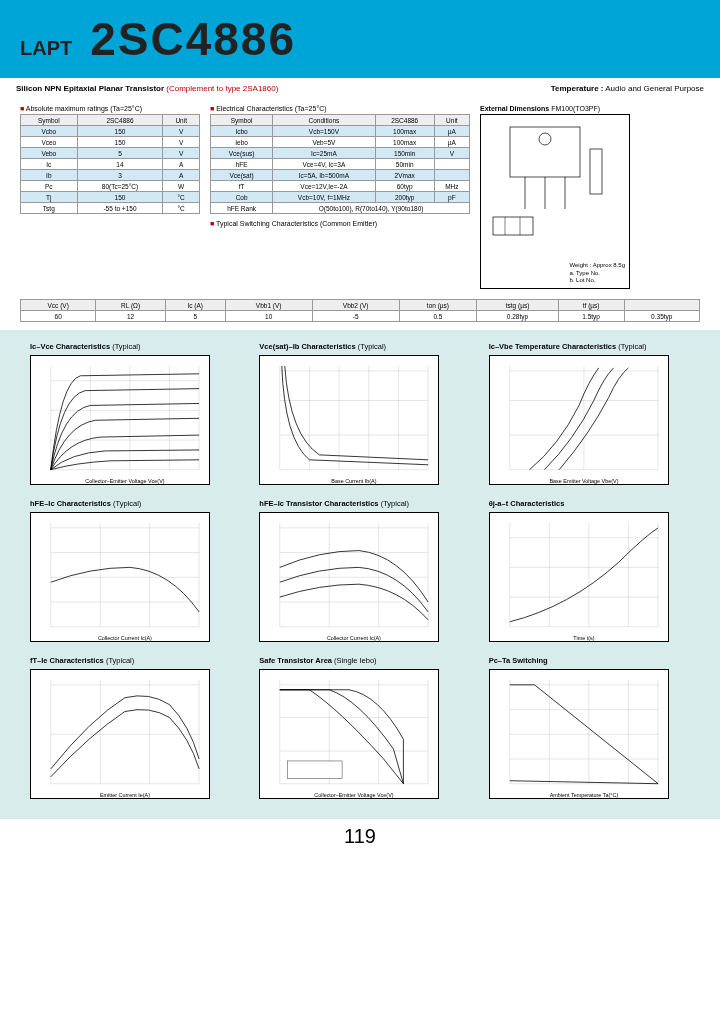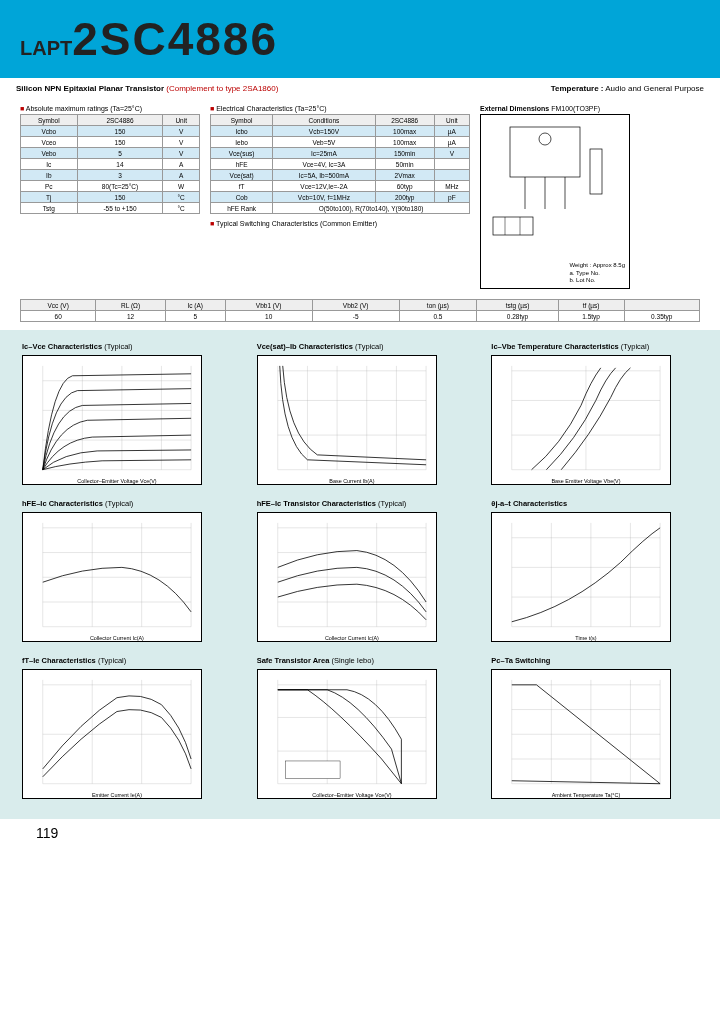--- a/index.html
+++ b/index.html
@@ -1,41 +1,41 @@
 <!DOCTYPE html>
 <html><head>
 <meta charset="utf-8">
 <style>
 * { margin:0; padding:0; box-sizing:border-box; }
 body { font-family: Arial, sans-serif; width:720px; background:#fff; color:#000; font-size:7px; }
-.header { background:#00a5d8; padding:12px 20px; display:flex; align-items:baseline; }
+.header { background:#00a5d8; padding:12px 20px; display:flex; align-items:baseline; gap:18px; }
 .lapt { font-size:20px; font-weight:bold; color:#222; }
 .part { font-size:46px; font-weight:bold; color:#222; letter-spacing:2px; }
 .subhead { display:flex; justify-content:space-between; padding:6px 16px 4px; font-size:8px; }
 .subhead b { font-weight:bold; }
 .subhead .comp { color:#b00; }
 .content { padding:4px 20px 10px; display:flex; gap:10px; }
 .col { flex:1; }
 .sectitle { font-size:7px; margin:4px 0 2px; }
 .sectitle .red { color:#b00; }
 table { border-collapse:collapse; width:100%; font-size:6.5px; }
 td, th { border:1px solid #999; padding:1px 3px; text-align:center; height:11px; }
 th { background:#eee; font-weight:normal; }
 tr.blue td { background:#d2e9f5; }
 .dimbox { border:1px solid #000; width:150px; height:175px; padding:4px; font-size:6px; position:relative; }
 .dimbox svg { display:block; }
 .dimnote { position:absolute; bottom:4px; right:4px; font-size:6px; line-height:1.2; }
-.charts { background:#d9ecec; padding:12px 22px 20px; display:grid; grid-template-columns:repeat(3,1fr); gap:14px 28px; }
+.charts { background:#d9ecec; padding:12px 30px 20px; display:grid; grid-template-columns:repeat(3,1fr); gap:14px 28px; }
 .chart { }
 .chart-title { font-size:7.5px; margin-bottom:4px; font-weight:bold; }
 .chart-title .typ { font-weight:normal; }
 .chart-box { background:#fff; border:1px solid #000; width:180px; height:130px; position:relative; }
 .chart-box svg { position:absolute; inset:0; }
 .axis-label { font-size:5.5px; }
-.footer { text-align:left; padding:6px 36px; font-size:14px; }
+.footer { text-align:center; padding:6px 36px; font-size:20px; }
 .switchtab { width:100%; }
 </style>
 </head>
 <body>
 
 <div class="header">
   <span class="lapt">LAPT</span>
   <span class="part">2SC4886</span>
 </div>
 

